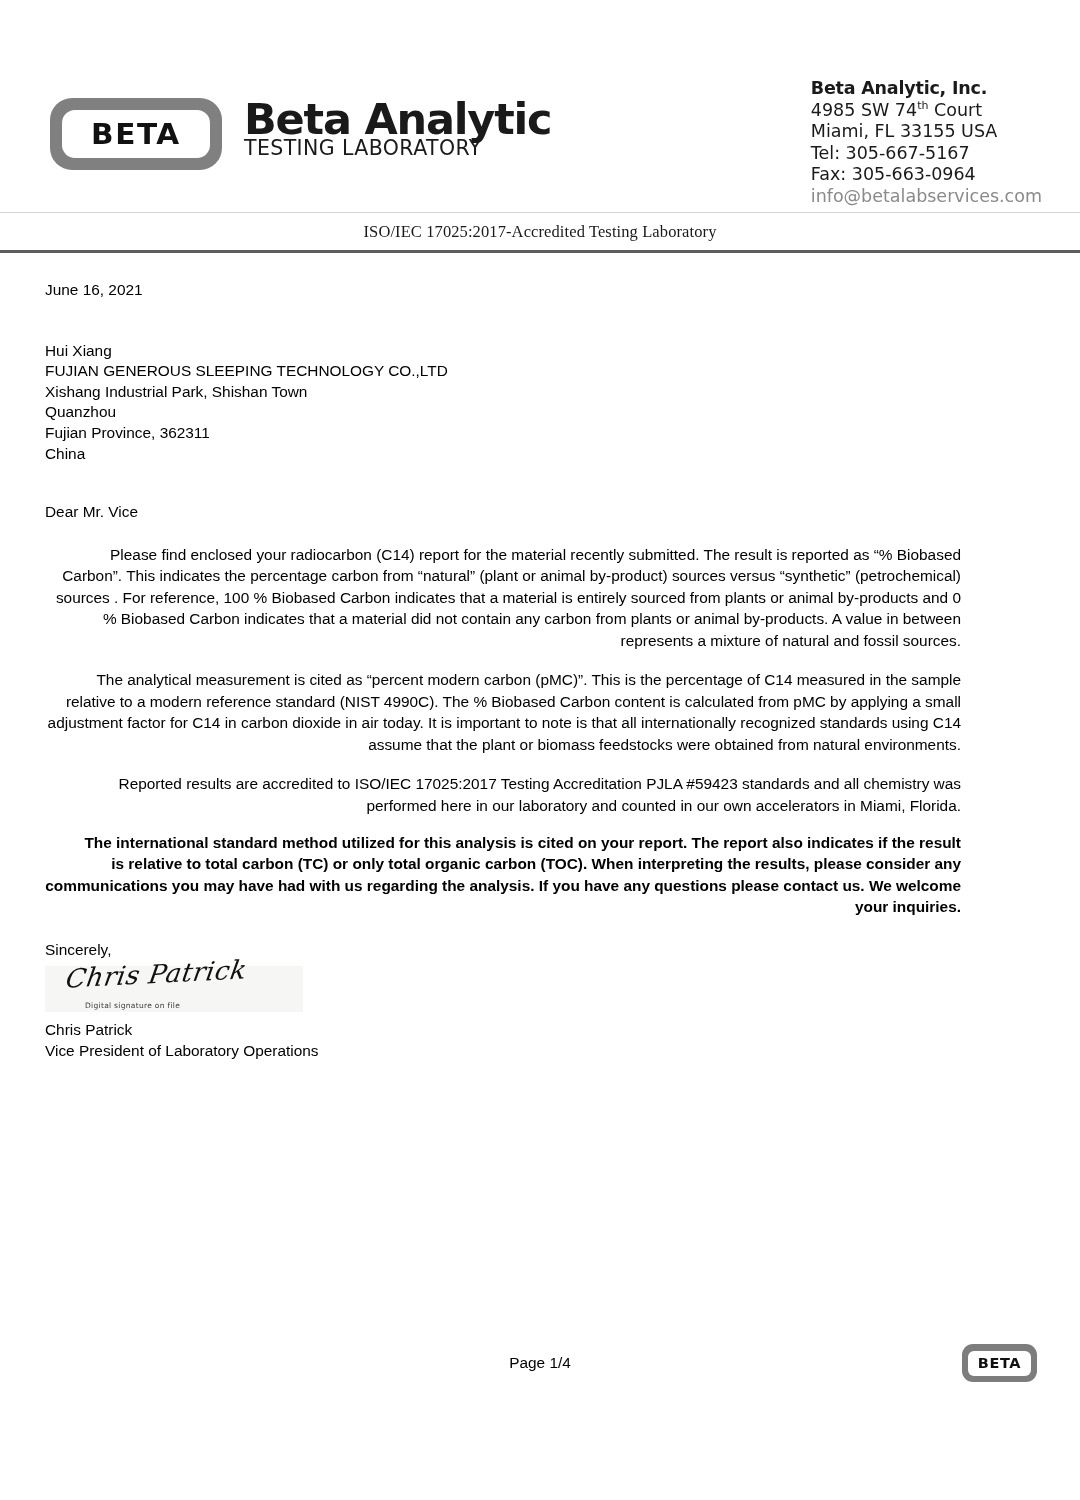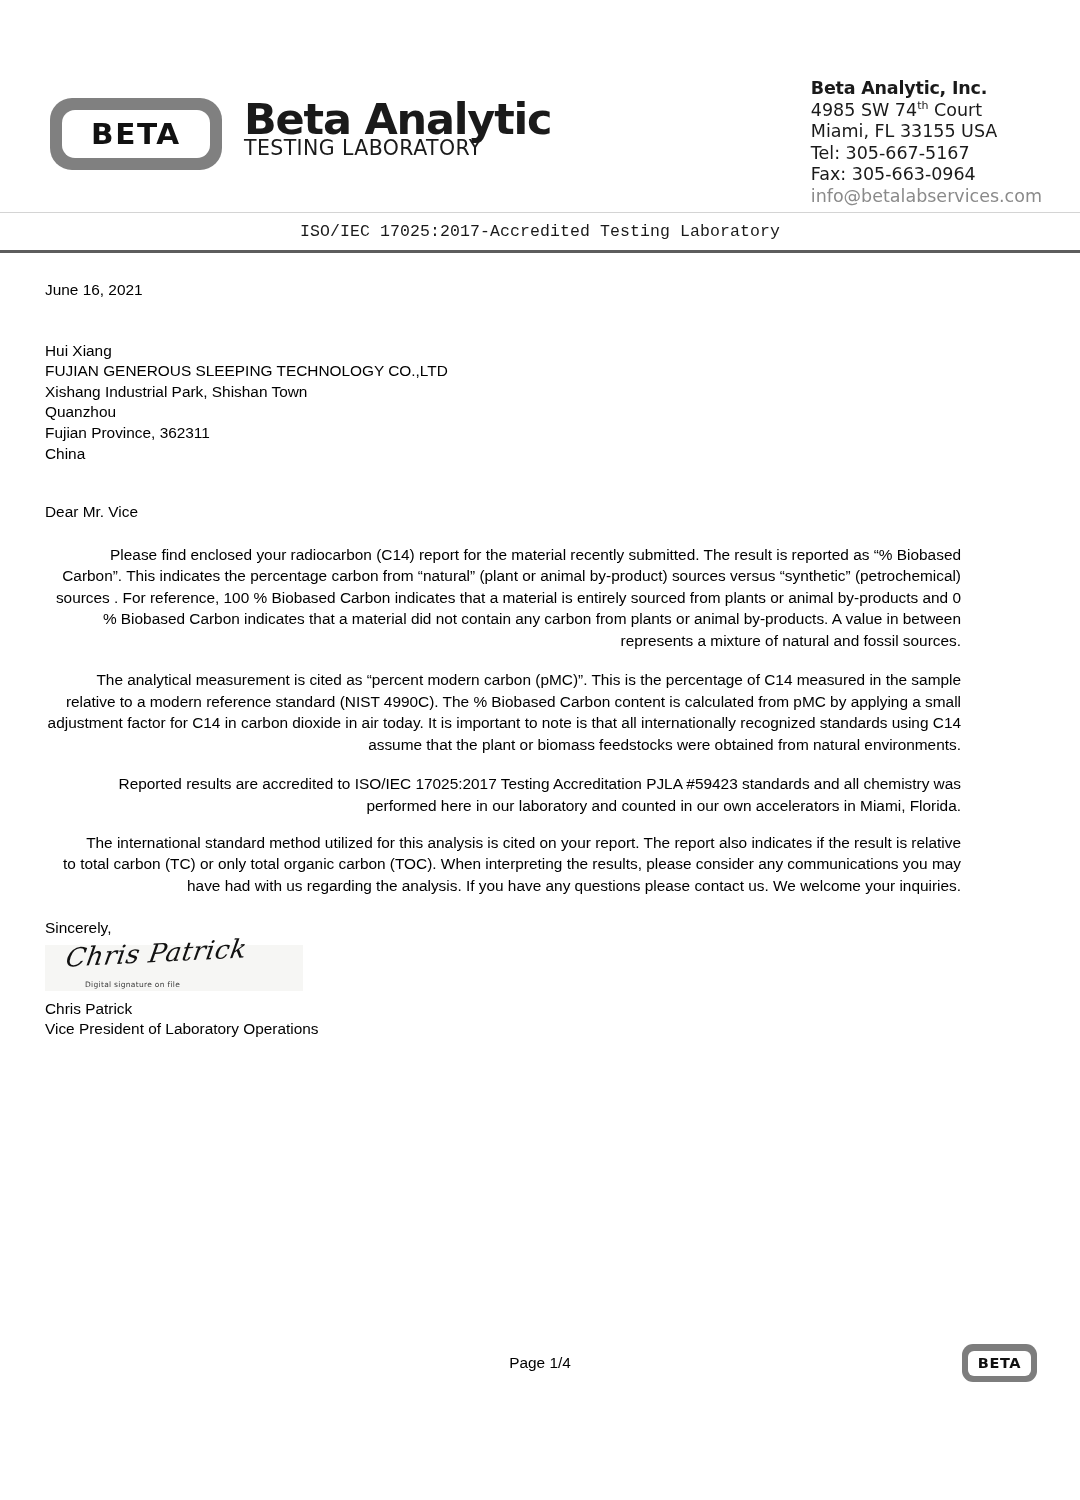--- a/index.html
+++ b/index.html
@@ -125,21 +125,21 @@
     position: absolute;
     left: 0;
     top: 213px;
     width: 1080px;
     height: 37px;
     display: flex;
     align-items: center;
     justify-content: center;
   }
   .accred-text {
-    font-family: Liberation Mono, monospace;
+    font-family: Liberation Serif, serif;
     font-size: 16.5px;
     color: #1a1a1a;
     letter-spacing: 0.1px;
     white-space: nowrap;
   }
   .rule-dark {
     position: absolute;
     left: 0;
     top: 250px;
     width: 1080px;
@@ -177,21 +177,21 @@
   .para {
     margin-top: 21px;
     text-indent: 34px;
     text-align: right;
     font-size: 15.4px;
     line-height: 21.5px;
     width: 916px;
   }
   .para-2 { margin-top: 18px; }
   .para-3 { margin-top: 18px; }
-  .para-4 { margin-top: 12px; }
+  .para-4 { margin-top: 12px; font-weight: bold; }
 
   .closing {
     margin-top: 22px;
     font-size: 15.4px;
     line-height: 20.6px;
   }
 
   .sig-box {
     margin-top: 6px;
     width: 258px;

